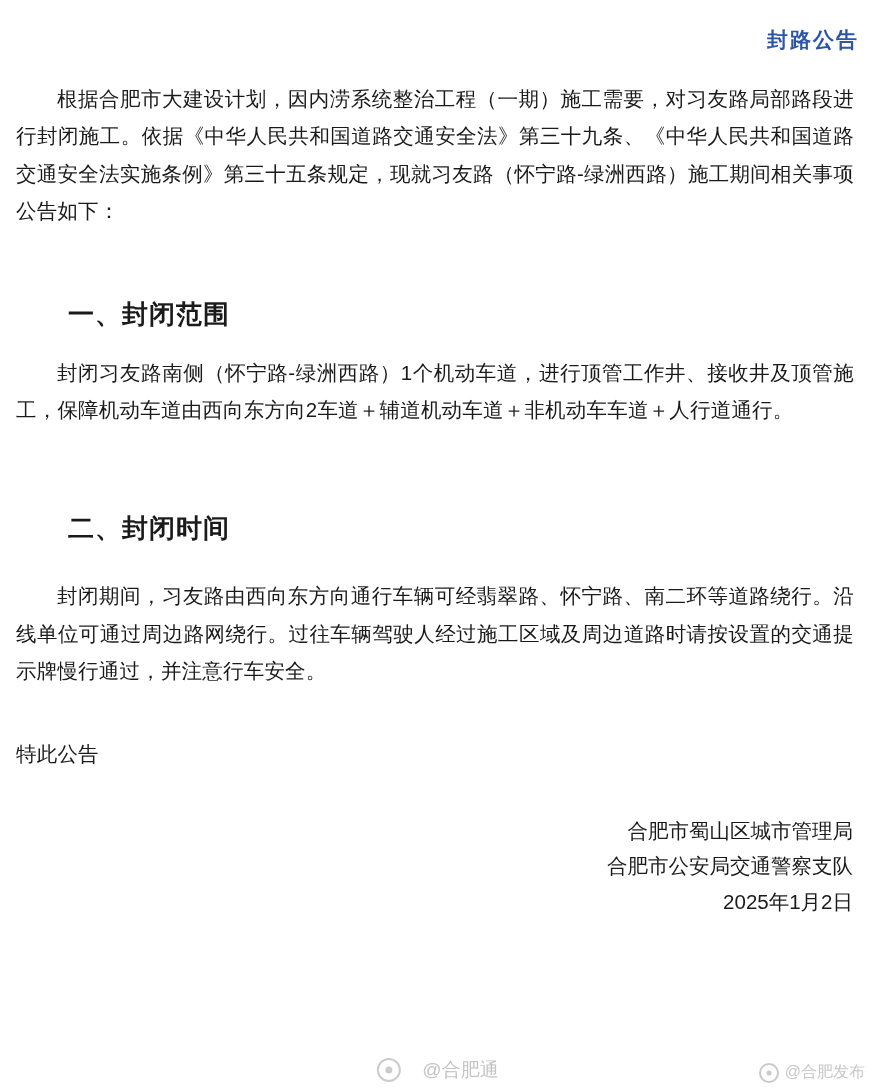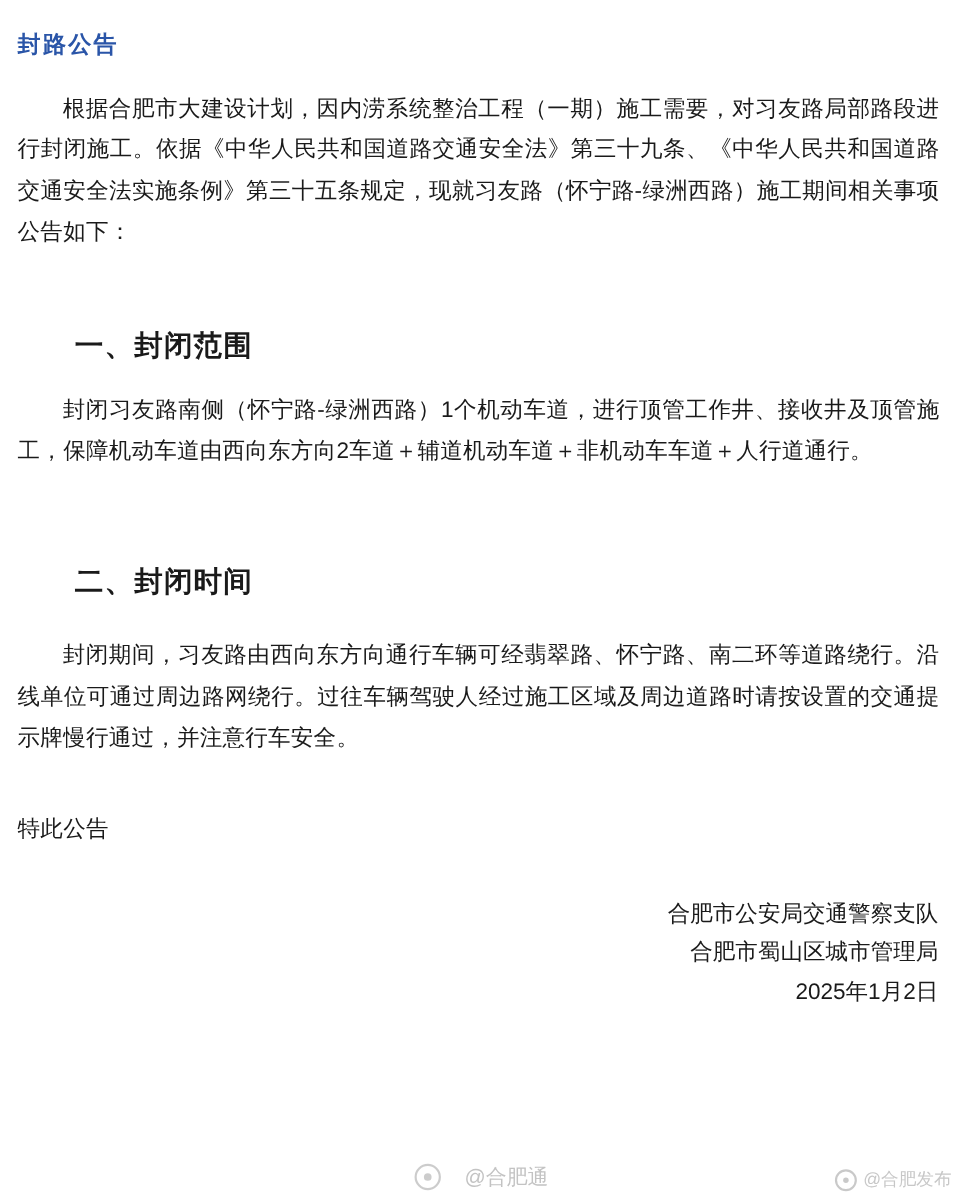--- a/index.html
+++ b/index.html
@@ -16,21 +16,21 @@
     overflow: hidden;
   }
   .page {
     position: relative;
     width: 875px;
     min-height: 1091px;
     box-sizing: border-box;
     padding: 18px 16px 10px 16px;
   }
   .doc-title {
-    text-align: left;
+    text-align: right;
     color: #2a55a8;
     font-size: 21px;
     font-weight: bold;
     letter-spacing: 2px;
     margin: 8px 0 26px 0;
   }
   .para {
     font-size: 20.5px;
     line-height: 1.82;
     text-align: justify;
@@ -136,22 +136,22 @@
 
   <div class="spacer-sm"></div>
 
   <p class="para indent">封闭期间，习友路由西向东方向通行车辆可经翡翠路、怀宁路、南二环等道路绕行。沿线单位可通过周边路网绕行。过往车辆驾驶人经过施工区域及周边道路时请按设置的交通提示牌慢行通过，并注意行车安全。</p>
 
   <div class="spacer-md"></div>
 
   <p class="para flush">特此公告</p>
 
   <div class="signoff">
+    <div>合肥市蜀山区城市管理局</div>
     <div>合肥市公安局交通警察支队</div>
-    <div>合肥市蜀山区城市管理局</div>
     <div>2025年1月2日</div>
   </div>
 
   <div class="watermark-center">
     <span class="weibo-eye"></span>
     <span>@合肥通</span>
   </div>
 
   <div class="watermark-corner">
     <span class="weibo-eye small"></span>

